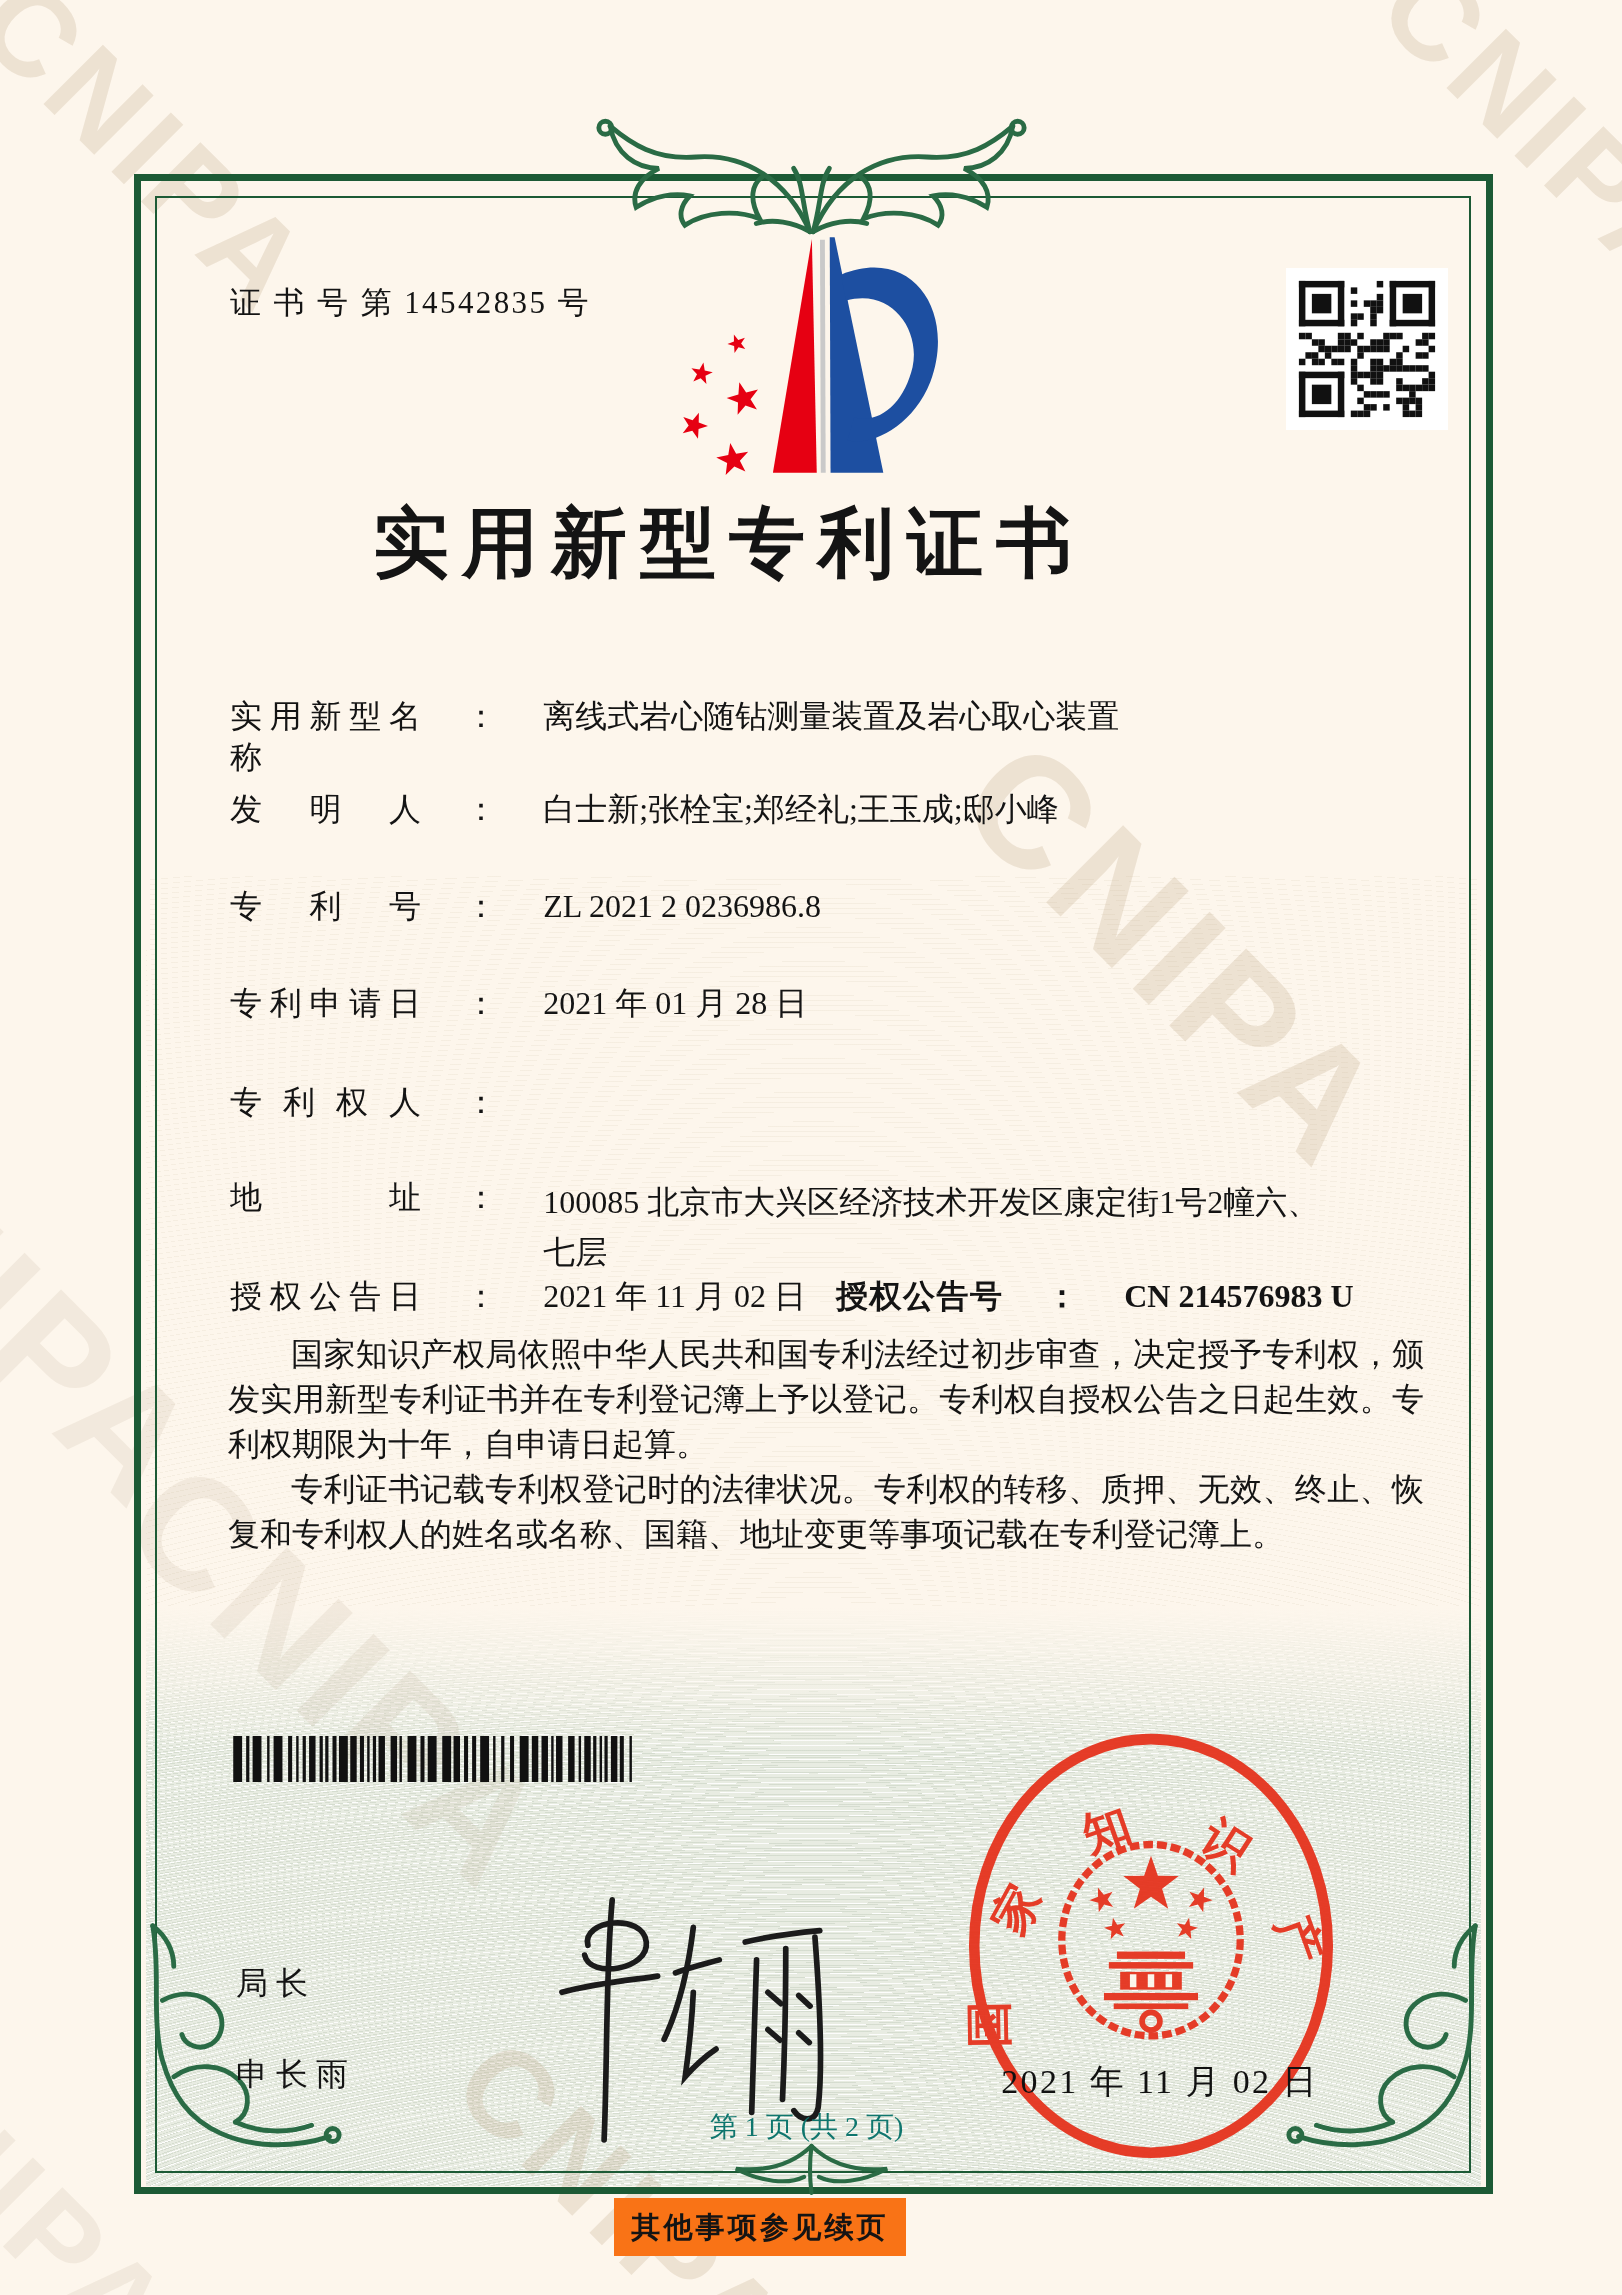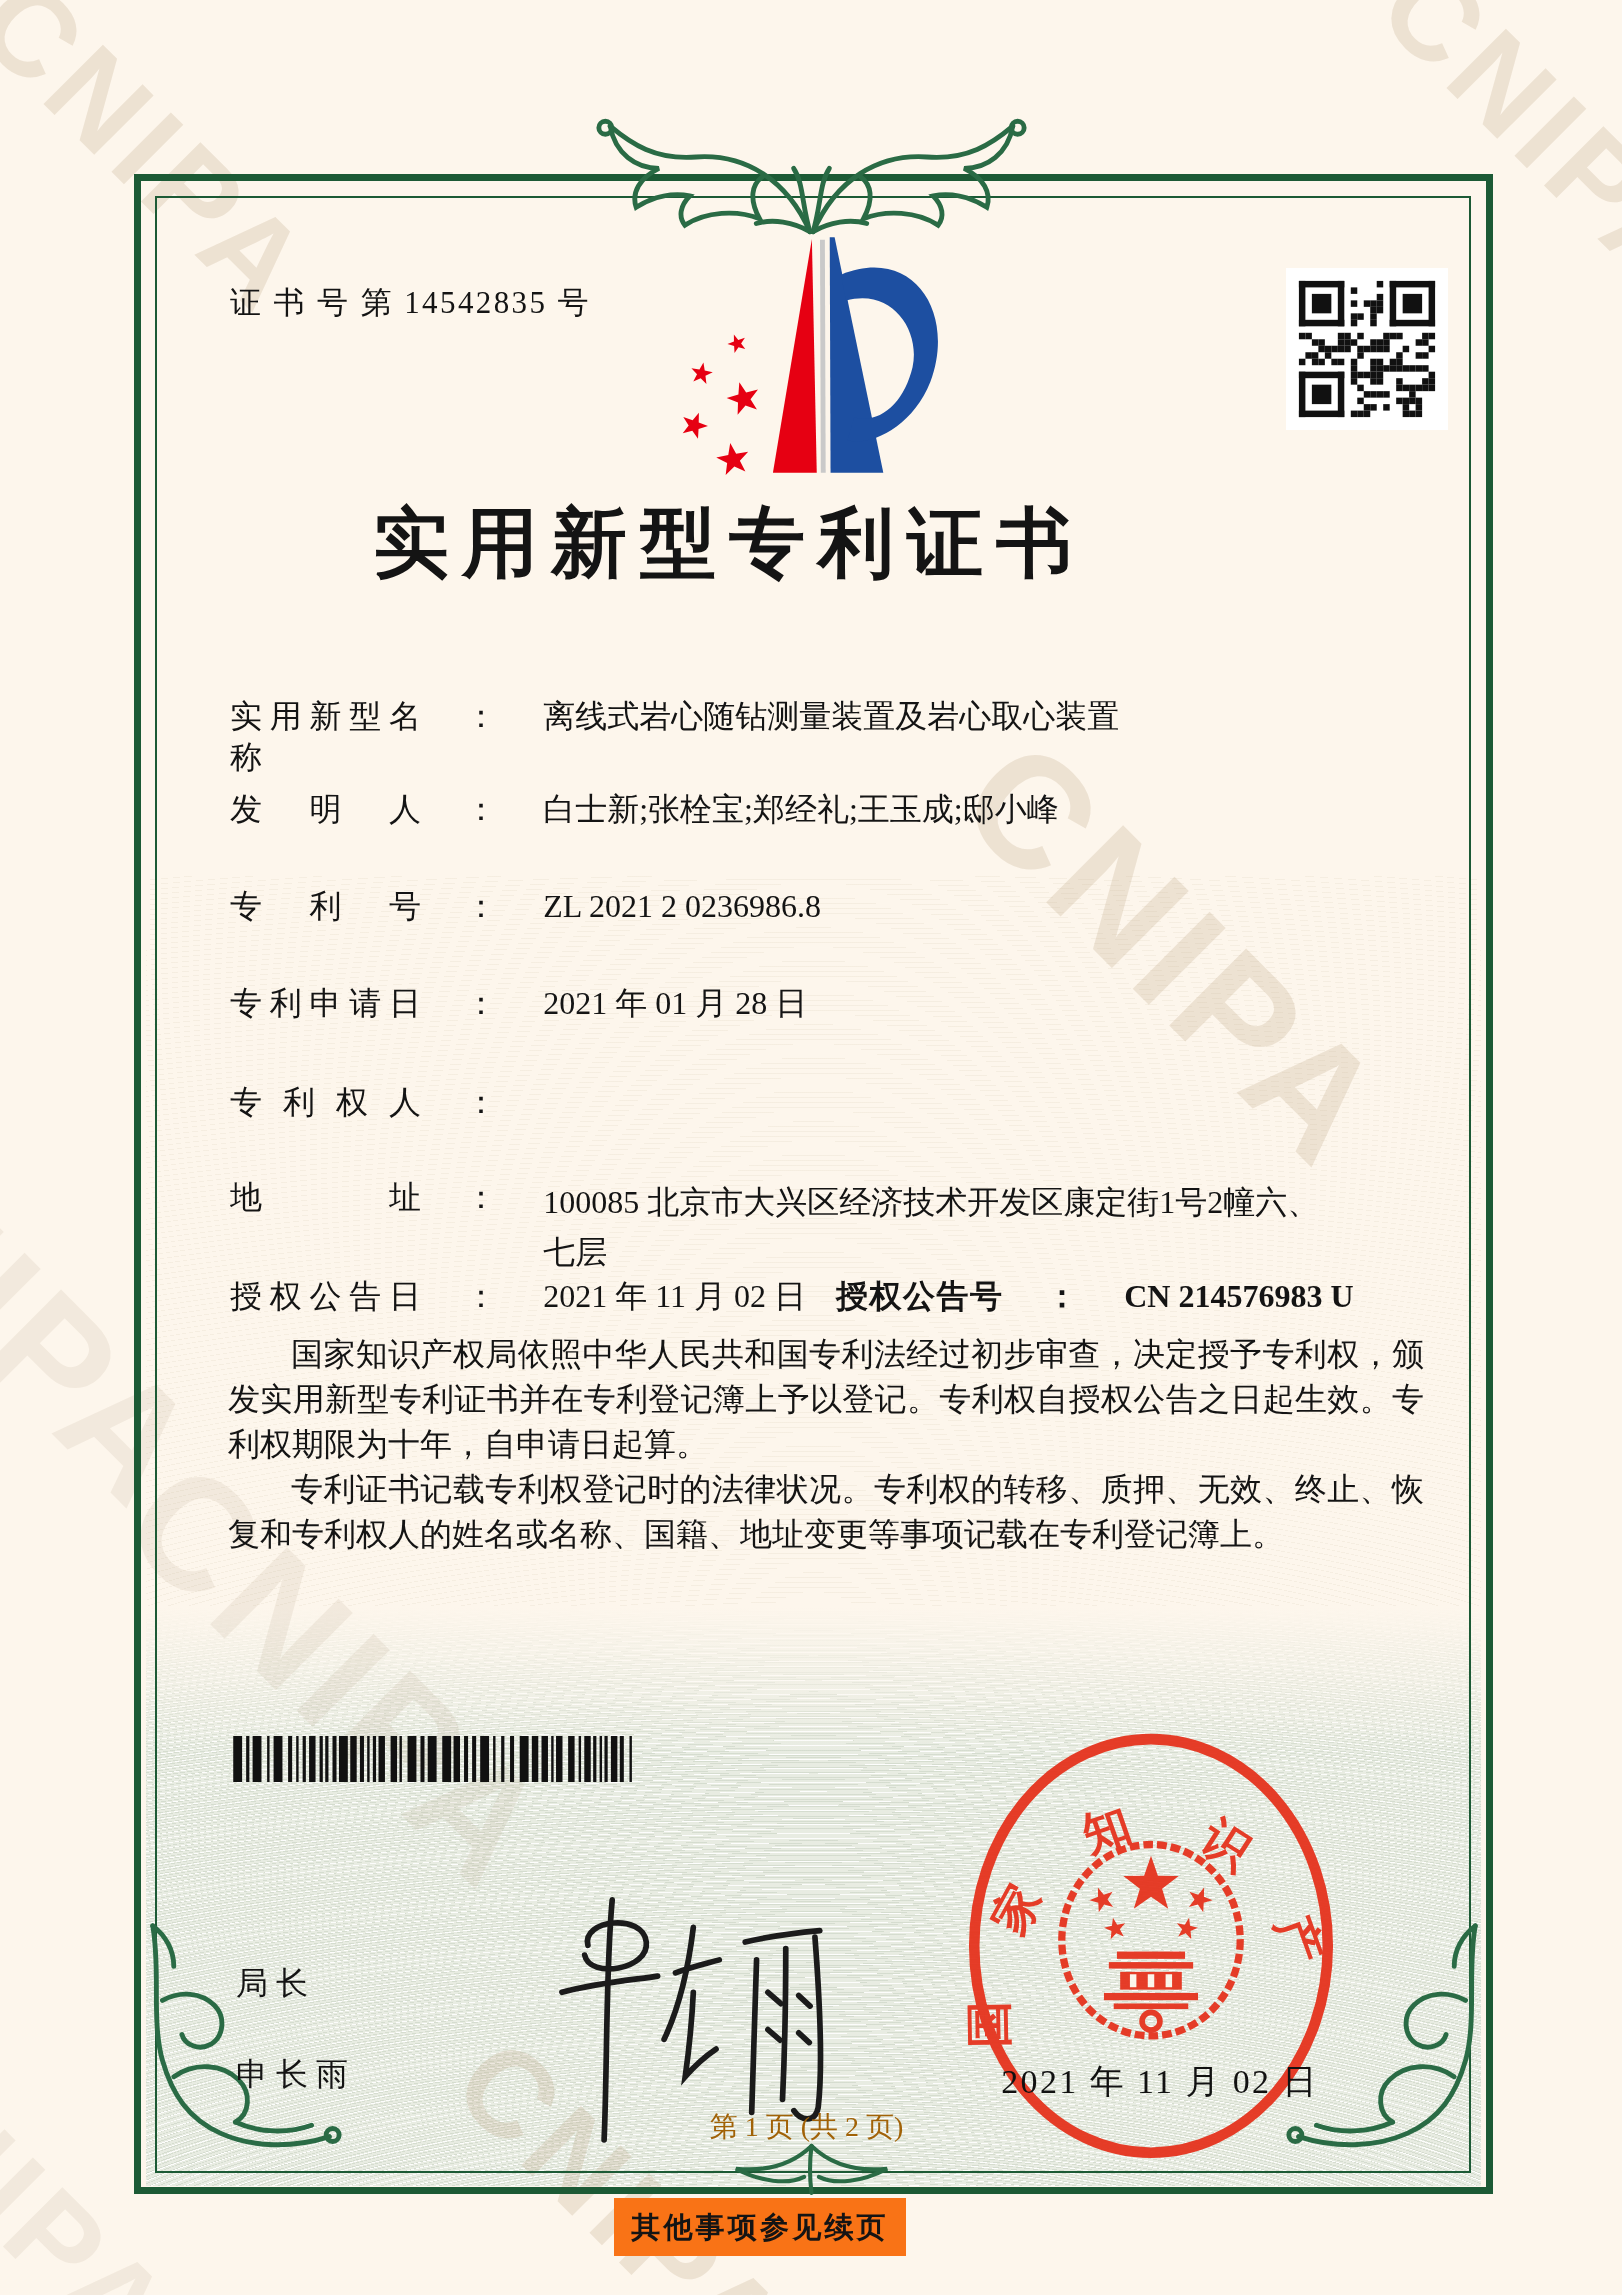--- a/index.html
+++ b/index.html
@@ -69,21 +69,21 @@
   .paras{left:228px;top:1332px;width:1196px;z-index:4;
     font-size:32px;line-height:45px;text-align:justify;}
   .paras p{margin:0;text-indent:63px;}
 
   
   .officer-title{left:236px;top:1962px;font-size:32px;letter-spacing:8px;z-index:4;}
   .officer-name{left:236px;top:2053px;font-size:32px;letter-spacing:8px;z-index:4;}
   .seal-date{left:949px;top:2059px;width:422px;text-align:center;z-index:5;
     font-size:34px;letter-spacing:2.4px;color:#111;}
   .page-info{left:134px;top:2108px;width:1345px;text-align:center;
-    font-size:28px;z-index:4;color:#a16207;}
+    font-size:28px;z-index:4;color:#0f766e;}
   .cont-box{left:614px;top:2198px;width:292px;height:58px;background:#f97316;
     z-index:6;text-align:center;font-size:29px;line-height:58px;letter-spacing:3.2px;font-weight:bold;}
 
   svg{display:block;}
 </style>
 </head>
 <body>
 
 <div class="abs band-faint"></div>
 <div class="abs band-green"></div>

